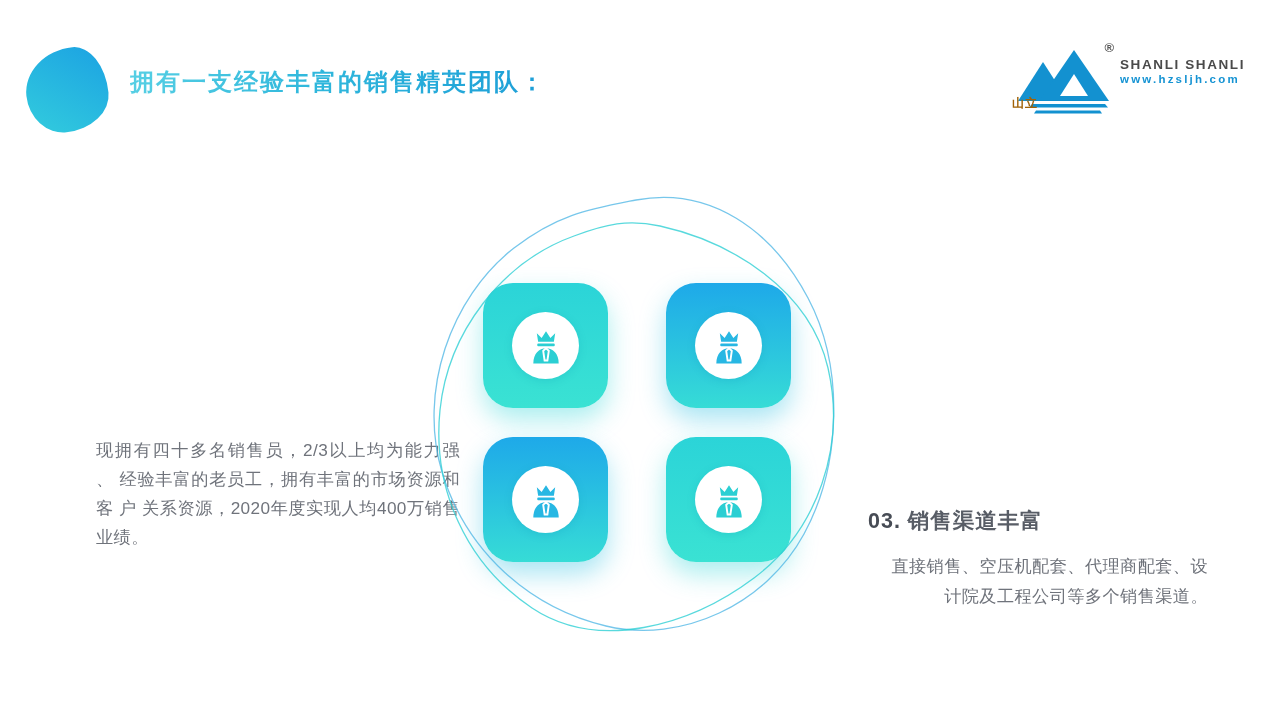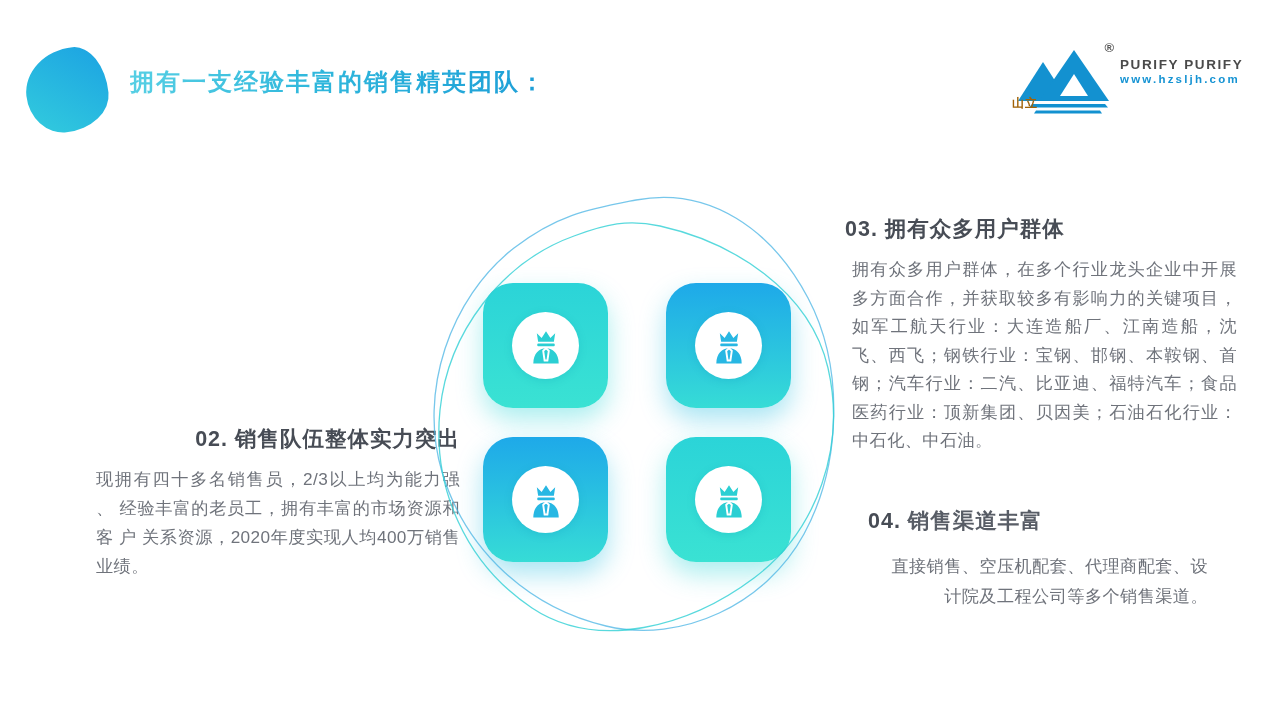--- a/index.html
+++ b/index.html
@@ -99,38 +99,33 @@
         <polygon points="31,20 6,59 56,59" fill="#1391d0"></polygon>
         <polygon points="62,8 27,59 97,59" fill="#1391d0"></polygon>
         <polygon points="62,32 48,54 76,54" fill="#ffffff"></polygon>
         <polygon points="20,62 93,62 96,65.5 17,65.5" fill="#1391d0"></polygon>
         <polygon points="24,68.5 88,68.5 90,71.5 22,71.5" fill="#1391d0"></polygon>
       </svg>
       <span class="logo-reg">®</span>
       <span class="logo-mark-text">山立</span>
     </div>
     <div class="logo-text">
-      <div class="logo-en">PURIFY PURIFY</div>
+      <div class="logo-en">SHANLI SHANLI</div>
       <div class="logo-url">www.hzsljh.com</div>
     </div>
   </div>
 
 
   <div class="sec sec-02">
-    <h3><span>02.</span><span class="t"> 销售队伍整体实力突出</span></h3>
     <div class="body">现拥有四十多名销售员，2/3以上均为能力强 、 经验丰富的老员工，拥有丰富的市场资源和客 户 关系资源，2020年度实现人均400万销售业绩。</div>
   </div>
 
-  <div class="sec sec-03">
-    <h3><span>03.</span><span class="t"> 拥有众多用户群体</span></h3>
-    <div class="body">拥有众多用户群体，在多个行业龙头企业中开展多方面合作，并获取较多有影响力的关键项目，如军工航天行业：大连造船厂、江南造船，沈飞、西飞；钢铁行业：宝钢、邯钢、本鞍钢、首钢；汽车行业：二汽、比亚迪、福特汽车；食品医药行业：顶新集团、贝因美；石油石化行业：中石化、中石油。</div>
-  </div>
 
   <div class="sec sec-04">
-    <h3><span>04.</span><span class="t"> 销售渠道丰富</span></h3>
+    <h3><span>03.</span><span class="t"> 销售渠道丰富</span></h3>
     <div class="body">直接销售、空压机配套、代理商配套、设计院及工程公司等多个销售渠道。</div>
   </div>
 
   <div class="tile teal tile-tl">
     <div class="disc">
       <svg viewBox="0 0 48 48" fill="none" aria-hidden="true">
         <g fill="currentColor">
           <path d="M13.5,9.5 L19,14.8 L24,7 L29,14.8 L34.5,9.5 L33,19 L15,19 Z"></path>
           <rect x="14" y="21" width="20" height="3.4" rx="1.2"></rect>
           <path d="M9.5,44 C9.5,32.5 16,26.5 24,26.5 C32,26.5 38.5,32.5 38.5,44 Z"></path>

